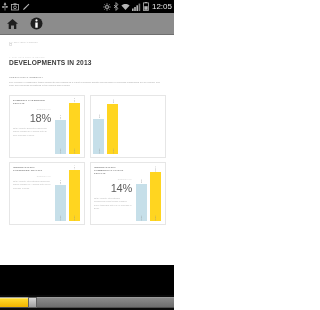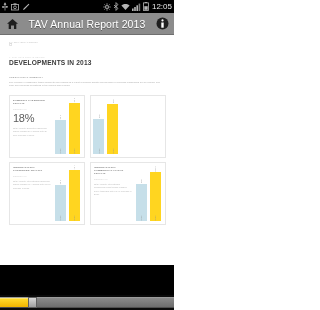--- a/index.html
+++ b/index.html
@@ -74,21 +74,21 @@
   
   .grid{
     margin-top:7px; display:grid;
     grid-template-columns:1fr 1fr; gap:4px 5px;
   }
   .card{
     background:#ffffff; border:1px solid #e6e6e6;
     height:63px; display:flex; overflow:hidden;
   }
   .card-text{
-    width:58%; padding:3px 2px 2px 3px; display:flex; flex-direction:column;
+    width:58%; padding:3px 2px 2px 3px; display:flex; flex-direction:column;align-items:flex-end;
   }
   .card-title{
     font-size:2.3px; font-weight:bold; color:#6d6d6d;
     letter-spacing:.28px; line-height:3px; text-transform:uppercase;
   }
   .card-sub{
     font-size:1.9px; color:#c9c9c9; letter-spacing:.2px;
     line-height:2.6px; margin-top:2.5px; text-transform:uppercase;
   }
   .card-pct{
@@ -191,21 +191,20 @@
     <span class="sb-clock">12:05</span>
   </div>
 </div>
 
 <div class="appbar">
   <div class="appbar-btn">
     <svg width="13" height="12" viewBox="0 0 13 12">
         <path d="M6.5 1 12 5.7h-1.7V11H8V7.6H5V11H2.7V5.7H1z" fill="#1f1f1f"></path>
       </svg>
   </div>
-  <div class="appbar-title">TAV Annual Report 2013</div>
   <div class="appbar-btn">
     <svg width="13" height="13" viewBox="0 0 13 13">
         <circle cx="6.5" cy="6.5" r="6" fill="#1f1f1f"></circle>
         <circle cx="6.5" cy="3.4" r="1.1" fill="#fff"></circle>
         <path d="M5.3 5.5h2.4v5.2H5.3z" fill="#fff"></path>
       </svg>
   </div>
 </div>
 
 <div class="page">
@@ -292,20 +291,21 @@
             <span class="bar-vlabel">2013</span>
           </div>
         </div>
       </div>
     </div>
 
     <div class="card">
       <div class="card-text">
         <div class="card-title">INTERNATIONAL COMMERCIAL FLIGHT TRAFFIC</div>
         <div class="card-sub">GROWTH (%)</div>
+        <div class="card-pct">14%</div>
         <div class="card-desc">Total Airports' International Commercial Flight Traffic reached 336.7 thousand with a 14% increase in 2013.</div>
       </div>
       <div class="card-chart">
         <div class="bar-wrap">
           <div class="bar-top-holder">
             <span class="bar-vlabel">295</span>
           </div>
           <div class="bar blue" style="height: 67%; background: rgb(198, 223, 233);">
             <span class="bar-vlabel">2012</span>
           </div>

